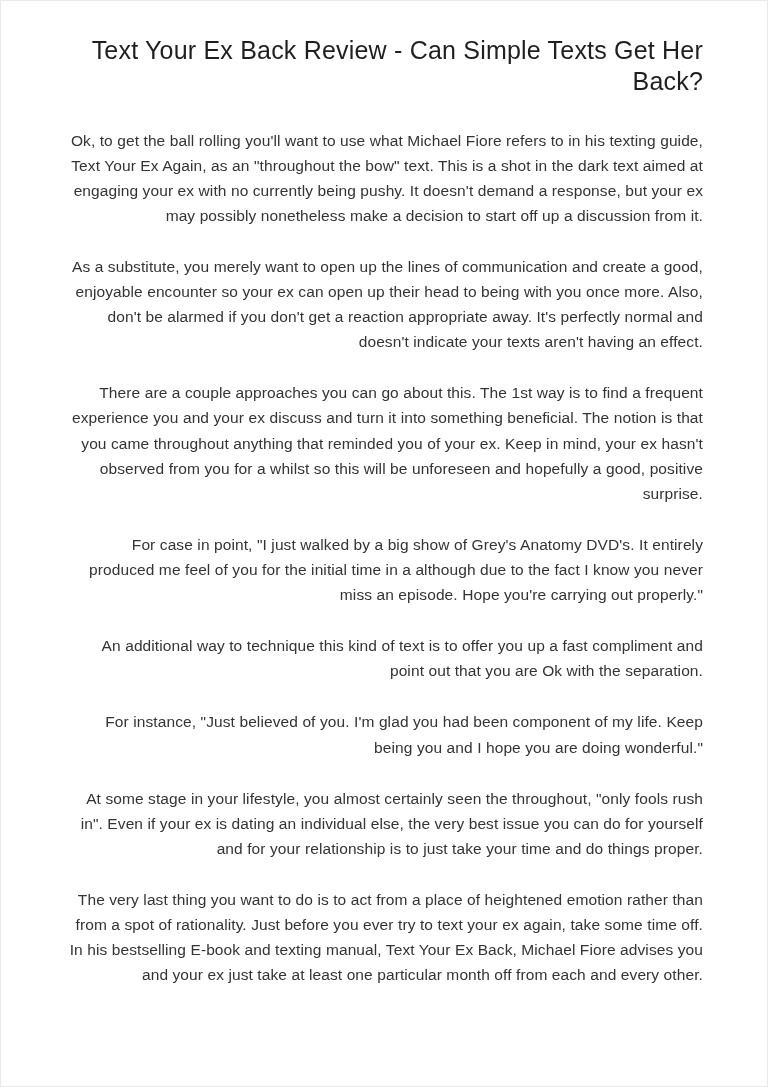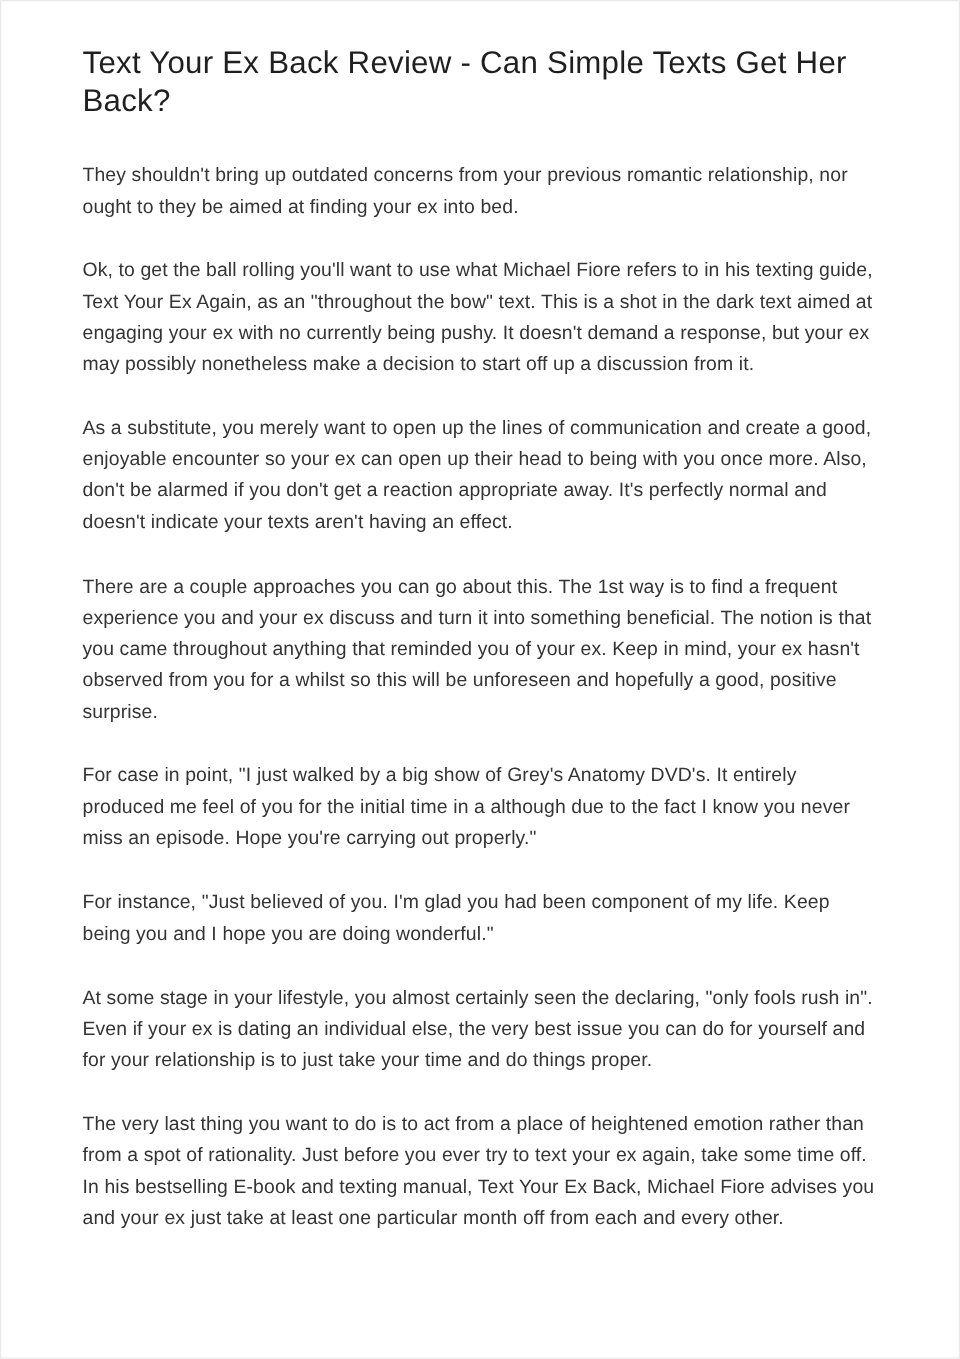--- a/index.html
+++ b/index.html
@@ -1,15 +1,15 @@
 <!DOCTYPE html>
 <html><head>
 <meta charset="utf-8">
 <style>
-  * { margin: 0; padding: 0; box-sizing: border-box; }
+  * { margin: 0; padding: 0; box-sizing: border-box; text-align: right; }
   html, body {
     background: #ffffff;
     font-family: "Liberation Sans", "DejaVu Sans", sans-serif;
     color: #343434;
   }
   .page {
     width: 768px;
     height: 1087px;
     margin: 0 auto;
     background: #ffffff;
@@ -33,21 +33,21 @@
     letter-spacing: 0.1px;
   }
   .doc-paragraph:last-child { margin-bottom: 0; }
 </style>
 </head>
 <body>
 
 <div class="page">
   <h1 class="doc-title">Text Your Ex Back Review - Can Simple Texts Get Her Back?</h1>
 
-  <p class="doc-paragraph">They shouldn't bring up outdated concerns from your previous romantic relationship, nor ought to they be aimed at finding your ex into bed.</p>
   <p class="doc-paragraph">Ok, to get the ball rolling you'll want to use what Michael Fiore refers to in his texting guide, Text Your Ex Again, as an "throughout the bow" text. This is a shot in the dark text aimed at engaging your ex with no currently being pushy. It doesn't demand a response, but your ex may possibly nonetheless make a decision to start off up a discussion from it.</p>
   <p class="doc-paragraph">As a substitute, you merely want to open up the lines of communication and create a good, enjoyable encounter so your ex can open up their head to being with you once more. Also, don't be alarmed if you don't get a reaction appropriate away. It's perfectly normal and doesn't indicate your texts aren't having an effect.</p>
   <p class="doc-paragraph">There are a couple approaches you can go about this. The 1st way is to find a frequent experience you and your ex discuss and turn it into something beneficial. The notion is that you came throughout anything that reminded you of your ex. Keep in mind, your ex hasn't observed from you for a whilst so this will be unforeseen and hopefully a good, positive surprise.</p>
   <p class="doc-paragraph">For case in point, "I just walked by a big show of Grey's Anatomy DVD's. It entirely produced me feel of you for the initial time in a although due to the fact I know you never miss an episode. Hope you're carrying out properly."</p>
+  <p class="doc-paragraph">An additional way to technique this kind of text is to offer you up a fast compliment and point out that you are Ok with the separation.</p>
   <p class="doc-paragraph">For instance, "Just believed of you. I'm glad you had been component of my life. Keep being you and I hope you are doing wonderful."</p>
-  <p class="doc-paragraph">At some stage in your lifestyle, you almost certainly seen the declaring, "only fools rush in". Even if your ex is dating an individual else, the very best issue you can do for yourself and for your relationship is to just take your time and do things proper.</p>
+  <p class="doc-paragraph">At some stage in your lifestyle, you almost certainly seen the throughout, "only fools rush in". Even if your ex is dating an individual else, the very best issue you can do for yourself and for your relationship is to just take your time and do things proper.</p>
   <p class="doc-paragraph">The very last thing you want to do is to act from a place of heightened emotion rather than from a spot of rationality. Just before you ever try to text your ex again, take some time off. In his bestselling E-book and texting manual, Text Your Ex Back, Michael Fiore advises you and your ex just take at least one particular month off from each and every other.</p>
 </div>
 
 </body></html>

